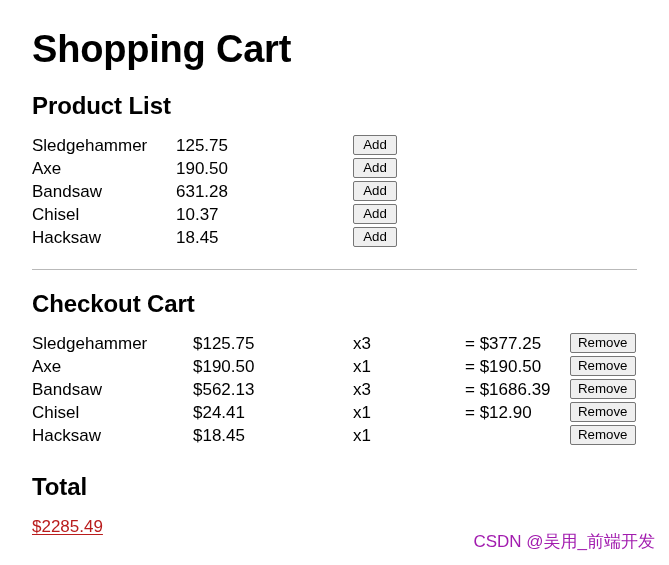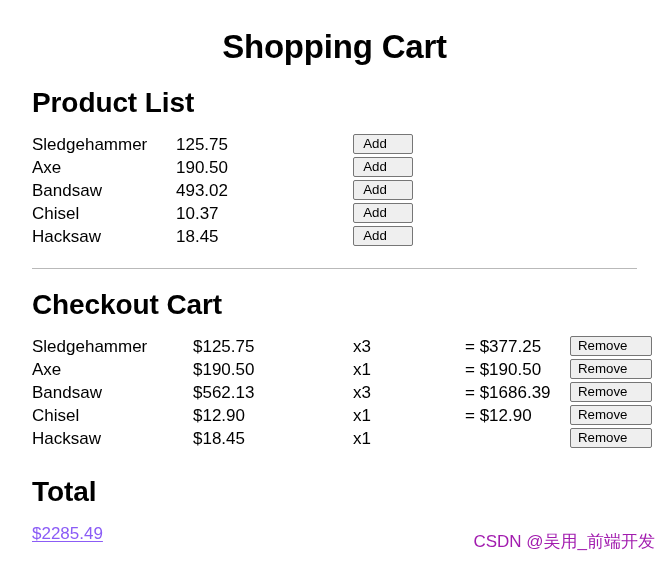--- a/index.html
+++ b/index.html
@@ -19,30 +19,29 @@
 
   .page {
     position: absolute;
     left: 32px;
     top: 0;
     width: 605px;
   }
 
   
   .page-title {
-    font-size: 33px;
+    font-size: 38px;
     font-weight: bold;
     line-height: 1;
     margin: 0;
     padding-top: 30px;
     letter-spacing: -0.2px;
-    text-align: center;
   }
   .section-heading {
-    font-size: 28px;
+    font-size: 24px;
     font-weight: bold;
     line-height: 1;
     margin: 0;
     letter-spacing: -0.1px;
   }
 
   
   .product-section { margin-top: 26px; }
   .checkout-section { margin-top: 0; }
   .total-section { margin-top: 28px; }
@@ -80,21 +79,21 @@
   
   .btn {
     display: inline-block;
     font-family: "Liberation Sans", sans-serif;
     font-size: 13.3px;
     line-height: normal;
     color: #000000;
     background-color: #efefef;
     border: 1px solid #767676;
     border-radius: 2px;
-    padding: 1px 23px 2px 7px;
+    padding: 1px 7px 2px 7px;
     cursor: pointer;
     text-align: center;
   }
   .btn-add    { min-width: 28px; }
   .btn-remove { min-width: 48px; text-align: center; }
 
   
   .divider {
     height: 0;
     border: none;
@@ -103,21 +102,21 @@
     width: 605px;
   }
   .divider-wrap { padding-top: 20px; padding-bottom: 22px; }
 
   
   .total-value {
     display: inline-block;
     margin-top: 17px;
     font-size: 17px;
     line-height: 21px;
-    color: #8b5cf6;
+    color: #b91c1c;
     text-decoration: underline;
     text-underline-offset: 2px;
     cursor: pointer;
   }
 
   
   .watermark {
     position: absolute;
     right: 14px;
     bottom: 12px;
@@ -147,21 +146,21 @@
       </div>
 
       <div class="row">
         <span class="cell prod-name">Axe</span>
         <span class="cell prod-price">190.50</span>
         <span class="cell prod-btn btn btn-add">Add</span>
       </div>
 
       <div class="row">
         <span class="cell prod-name">Bandsaw</span>
-        <span class="cell prod-price">493.02</span>
+        <span class="cell prod-price">631.28</span>
         <span class="cell prod-btn btn btn-add">Add</span>
       </div>
 
       <div class="row">
         <span class="cell prod-name">Chisel</span>
         <span class="cell prod-price">10.37</span>
         <span class="cell prod-btn btn btn-add">Add</span>
       </div>
 
       <div class="row">
@@ -201,21 +200,21 @@
       <div class="row">
         <span class="cell co-name">Bandsaw</span>
         <span class="cell co-price">$562.13</span>
         <span class="cell co-qty">x3</span>
         <span class="cell co-sub">= $1686.39</span>
         <span class="cell co-btn btn btn-remove">Remove</span>
       </div>
 
       <div class="row">
         <span class="cell co-name">Chisel</span>
-        <span class="cell co-price">$12.90</span>
+        <span class="cell co-price">$24.41</span>
         <span class="cell co-qty">x1</span>
         <span class="cell co-sub">= $12.90</span>
         <span class="cell co-btn btn btn-remove">Remove</span>
       </div>
 
       <div class="row">
         <span class="cell co-name">Hacksaw</span>
         <span class="cell co-price">$18.45</span>
         <span class="cell co-qty">x1</span>
         <span class="cell co-btn btn btn-remove">Remove</span>

